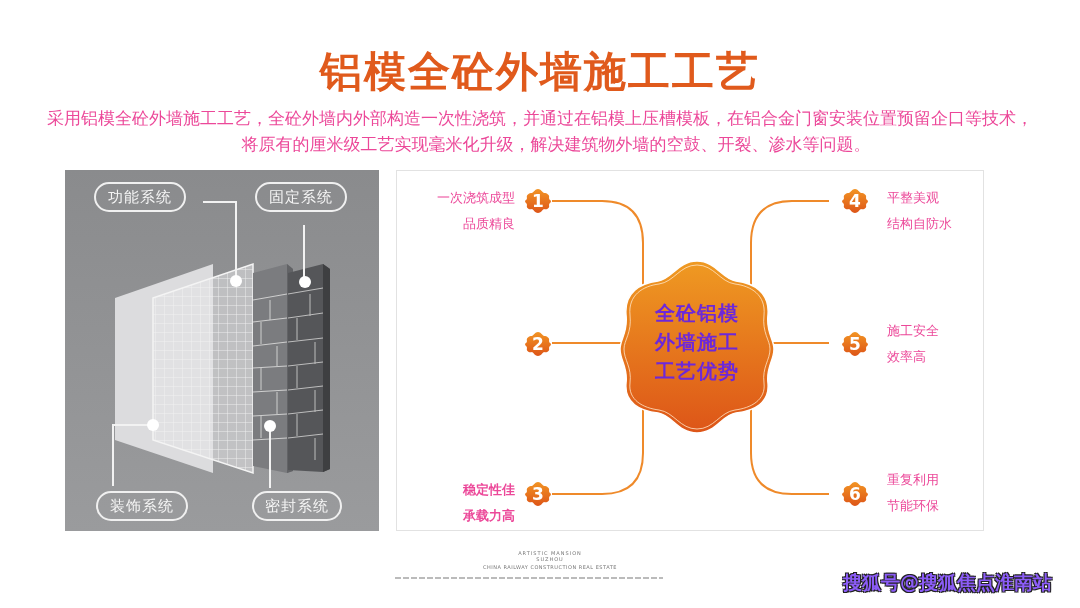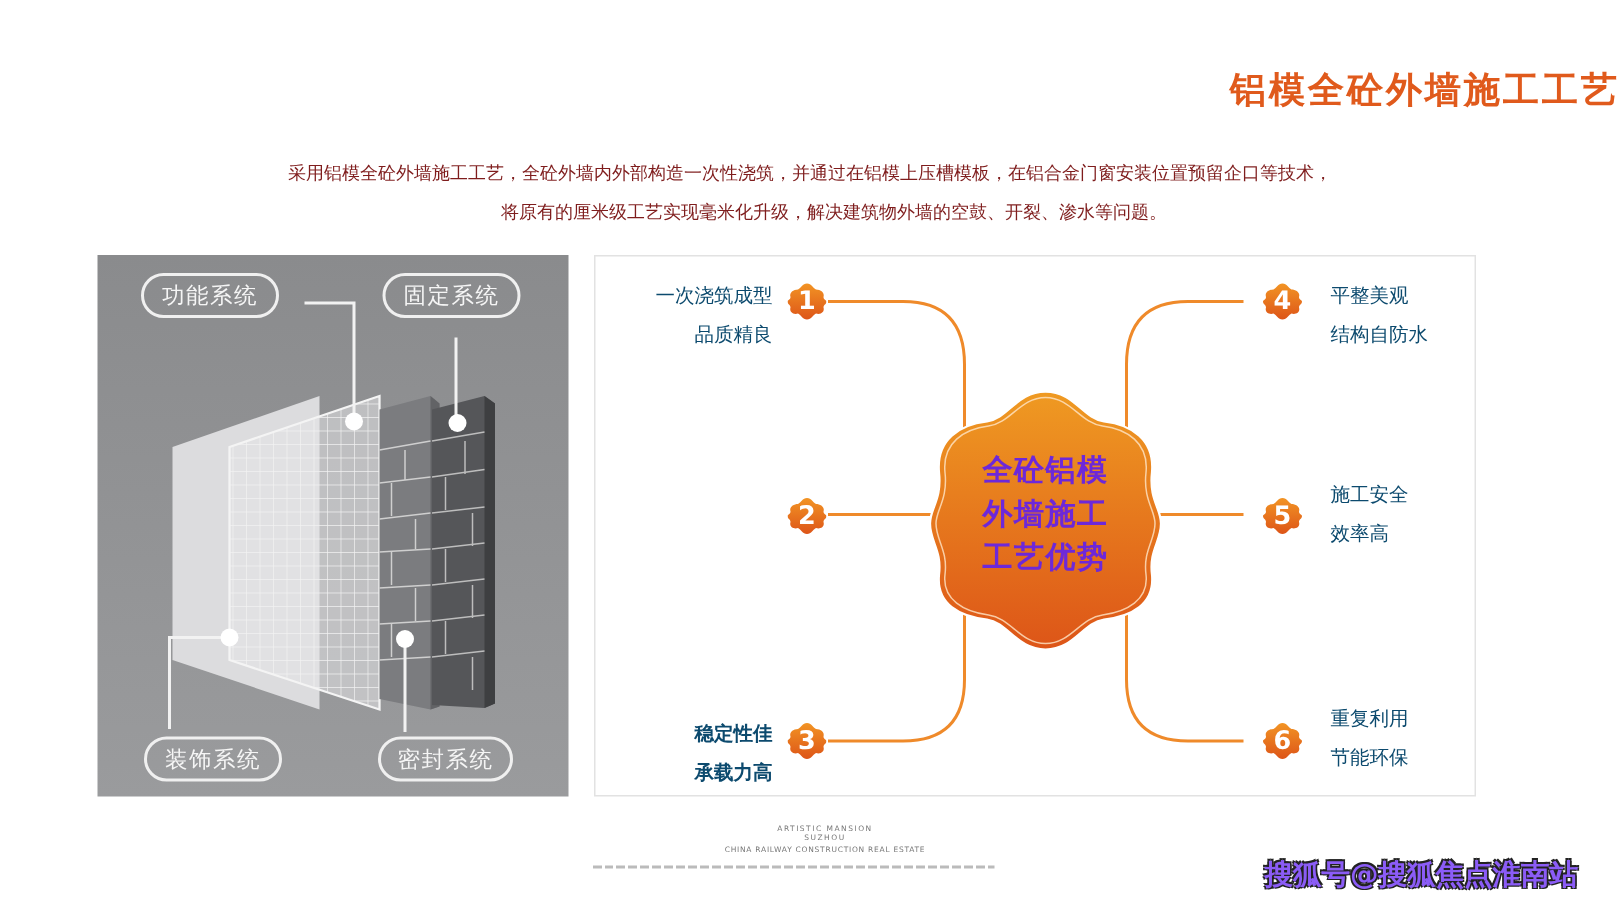--- a/index.html
+++ b/index.html
@@ -1,25 +1,25 @@
 <!DOCTYPE html>
 <html><head>
 <meta charset="utf-8">
 <style>
   * { box-sizing: border-box; margin: 0; padding: 0; }
   html, body { width: 1080px; height: 608px; background: #ffffff; overflow: hidden; }
   body { position: relative; font-family: "DejaVu Sans", "Liberation Sans", sans-serif; color: #333; }
 
   .title {
-    position: absolute; left: 0; top: 44px; width: 1080px; text-align: right;
-    font-size: 24px; font-weight: bold; color: #e05a1c; letter-spacing: 2px;
+    position: absolute; left: 0; top: 44px; width: 1080px; text-align: center;
+    font-size: 42px; font-weight: bold; color: #e05a1c; letter-spacing: 2px;
   }
   .desc {
     position: absolute; left: 0; width: 1080px; text-align: center;
-    font-size: 12px; color: #7f1d1d;
+    font-size: 17px; color: #ec4899;
   }
   .desc.l1 { top: 107px; }
   .desc.l2 { top: 133px; padding-left: 32px; }
 
   
   .left-panel {
     position: absolute; left: 65px; top: 170px; width: 314px; height: 361px;
     background: linear-gradient(180deg, #8a8b8d 0%, #9a9b9d 100%);
   }
   .left-panel svg { position: absolute; left: 0; top: 0; }
@@ -28,21 +28,21 @@
     color: #f5f5f5; font-size: 15px; line-height: 26px; text-align: center; letter-spacing: 1px;
   }
 
   
   .right-panel {
     position: absolute; left: 396px; top: 170px; width: 588px; height: 361px;
     background: #ffffff; border: 1px solid #e2e2e2;
   }
   .right-panel svg.lines { position: absolute; left: 0; top: 0; }
   .item-text {
-    position: absolute; font-size: 13px; color: #0c4a6e; line-height: 26px;
+    position: absolute; font-size: 13px; color: #ec4899; line-height: 26px;
   }
   .item-text.left { text-align: right; }
   .item-text.right { text-align: left; margin-left: 13px; }
   .badge {
     position: absolute; width: 26px; height: 26px;
   }
   .badge svg { position: absolute; left: 0; top: 0; }
   .badge span {
     position: absolute; left: 0; top: 0; width: 26px; height: 26px;
     color: #fff; font-weight: bold; font-size: 17px; line-height: 26px; text-align: center;

